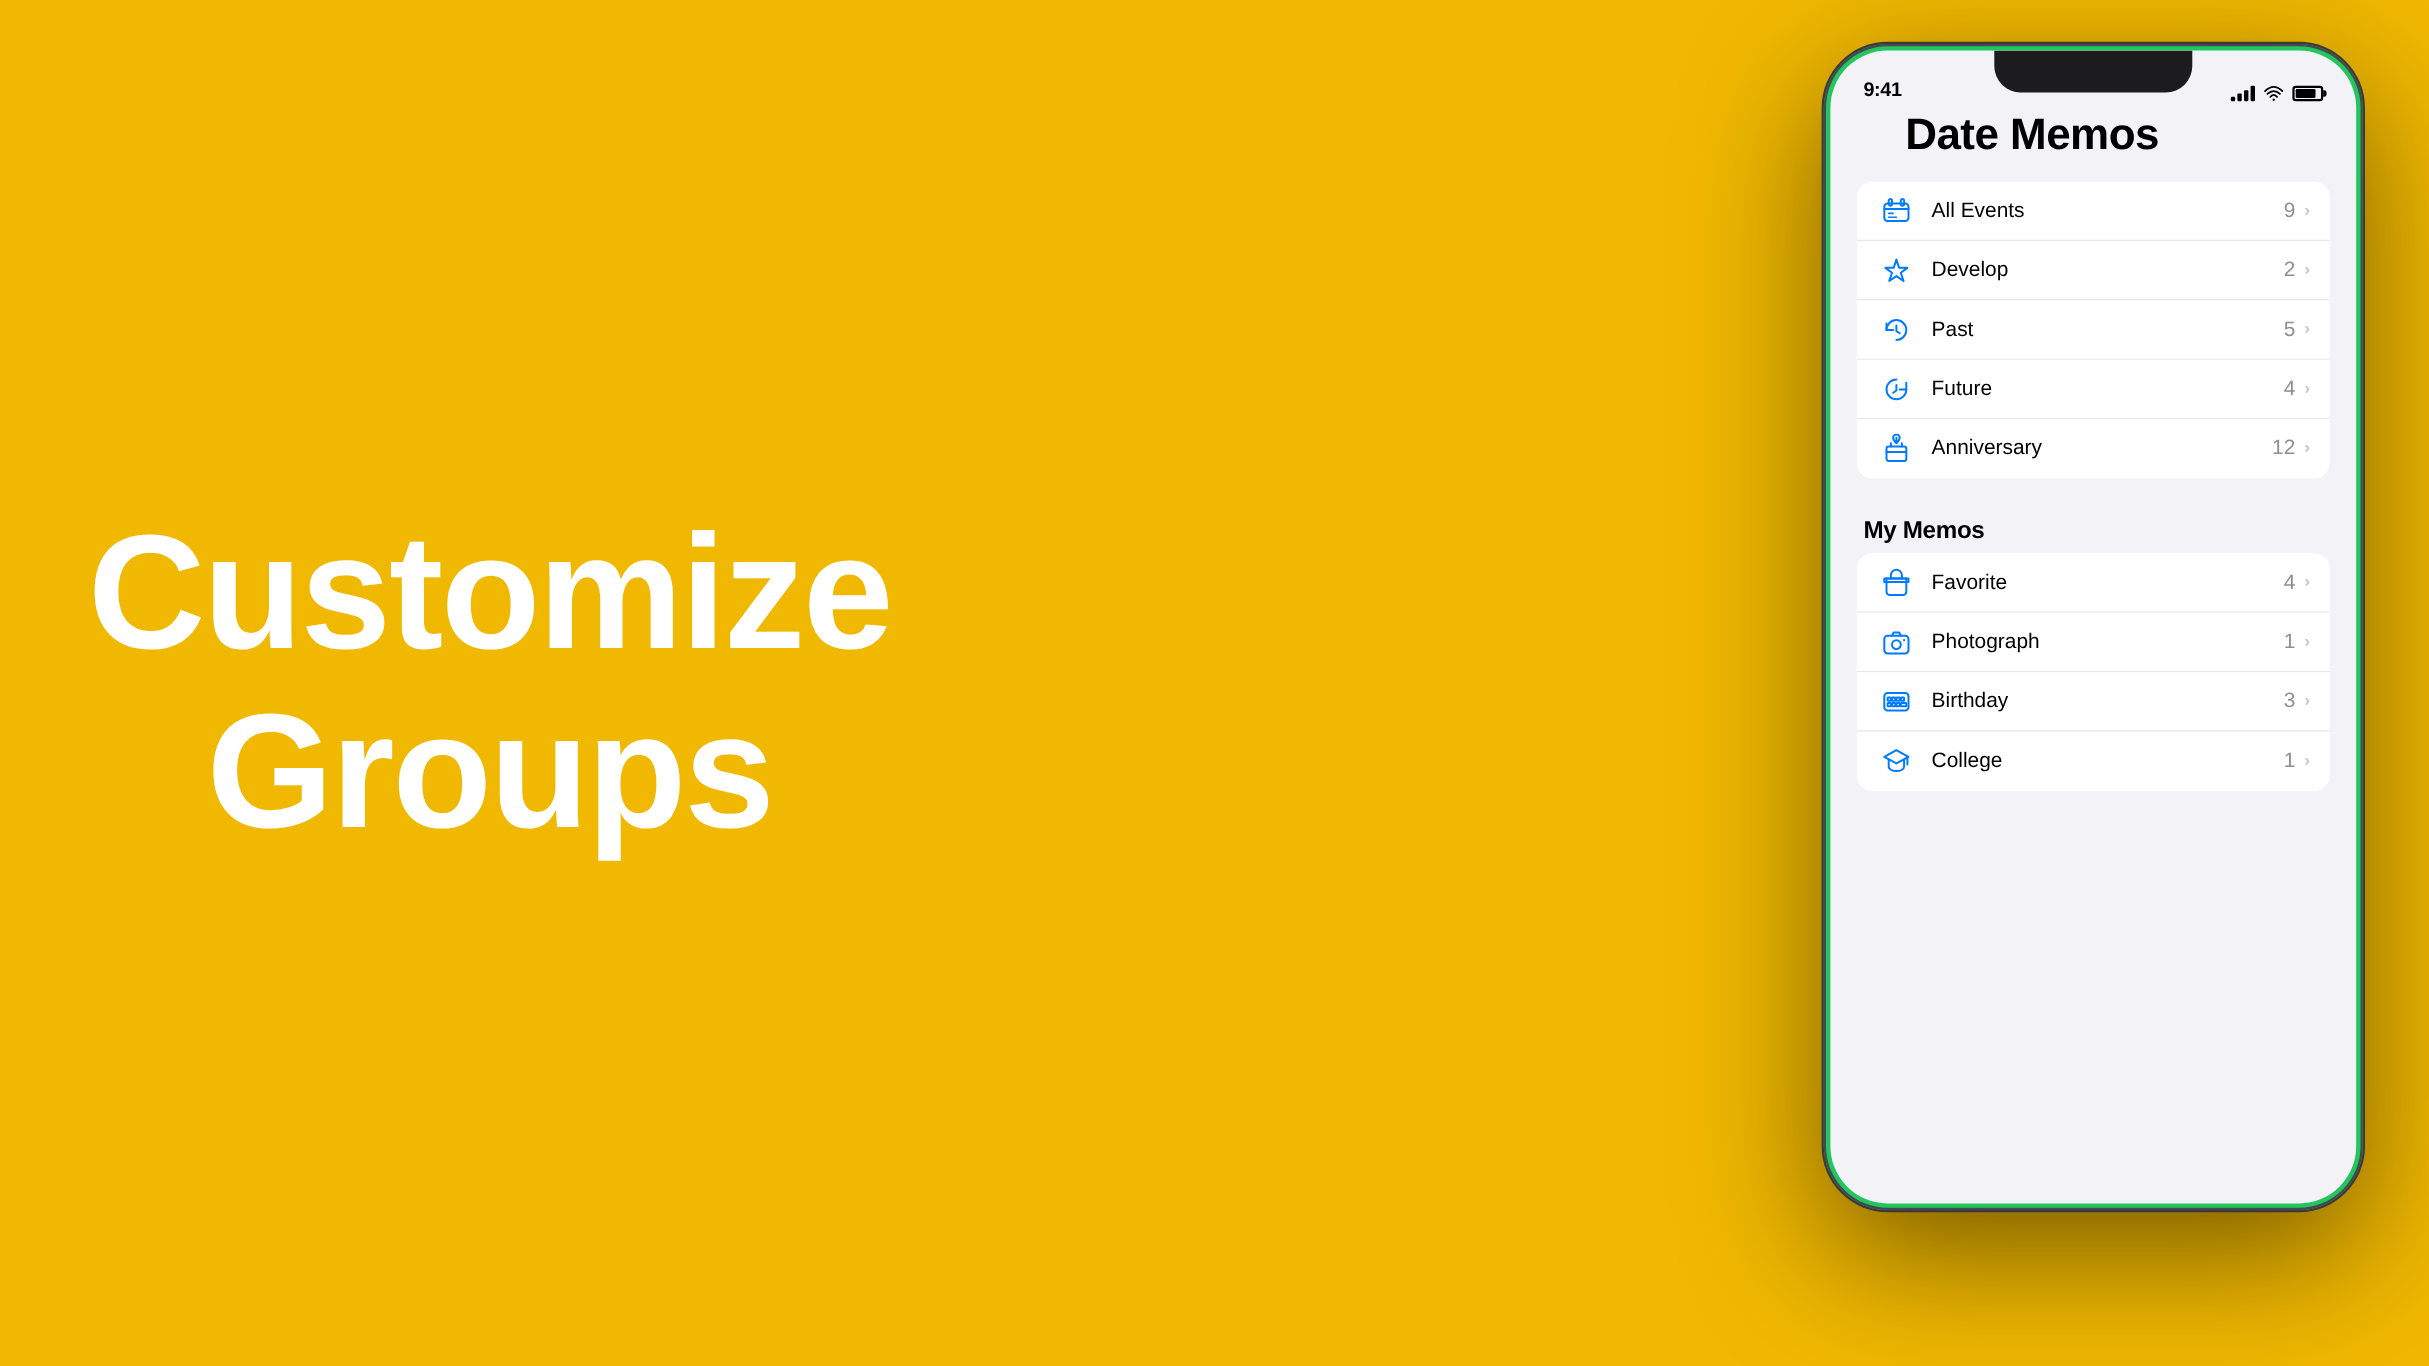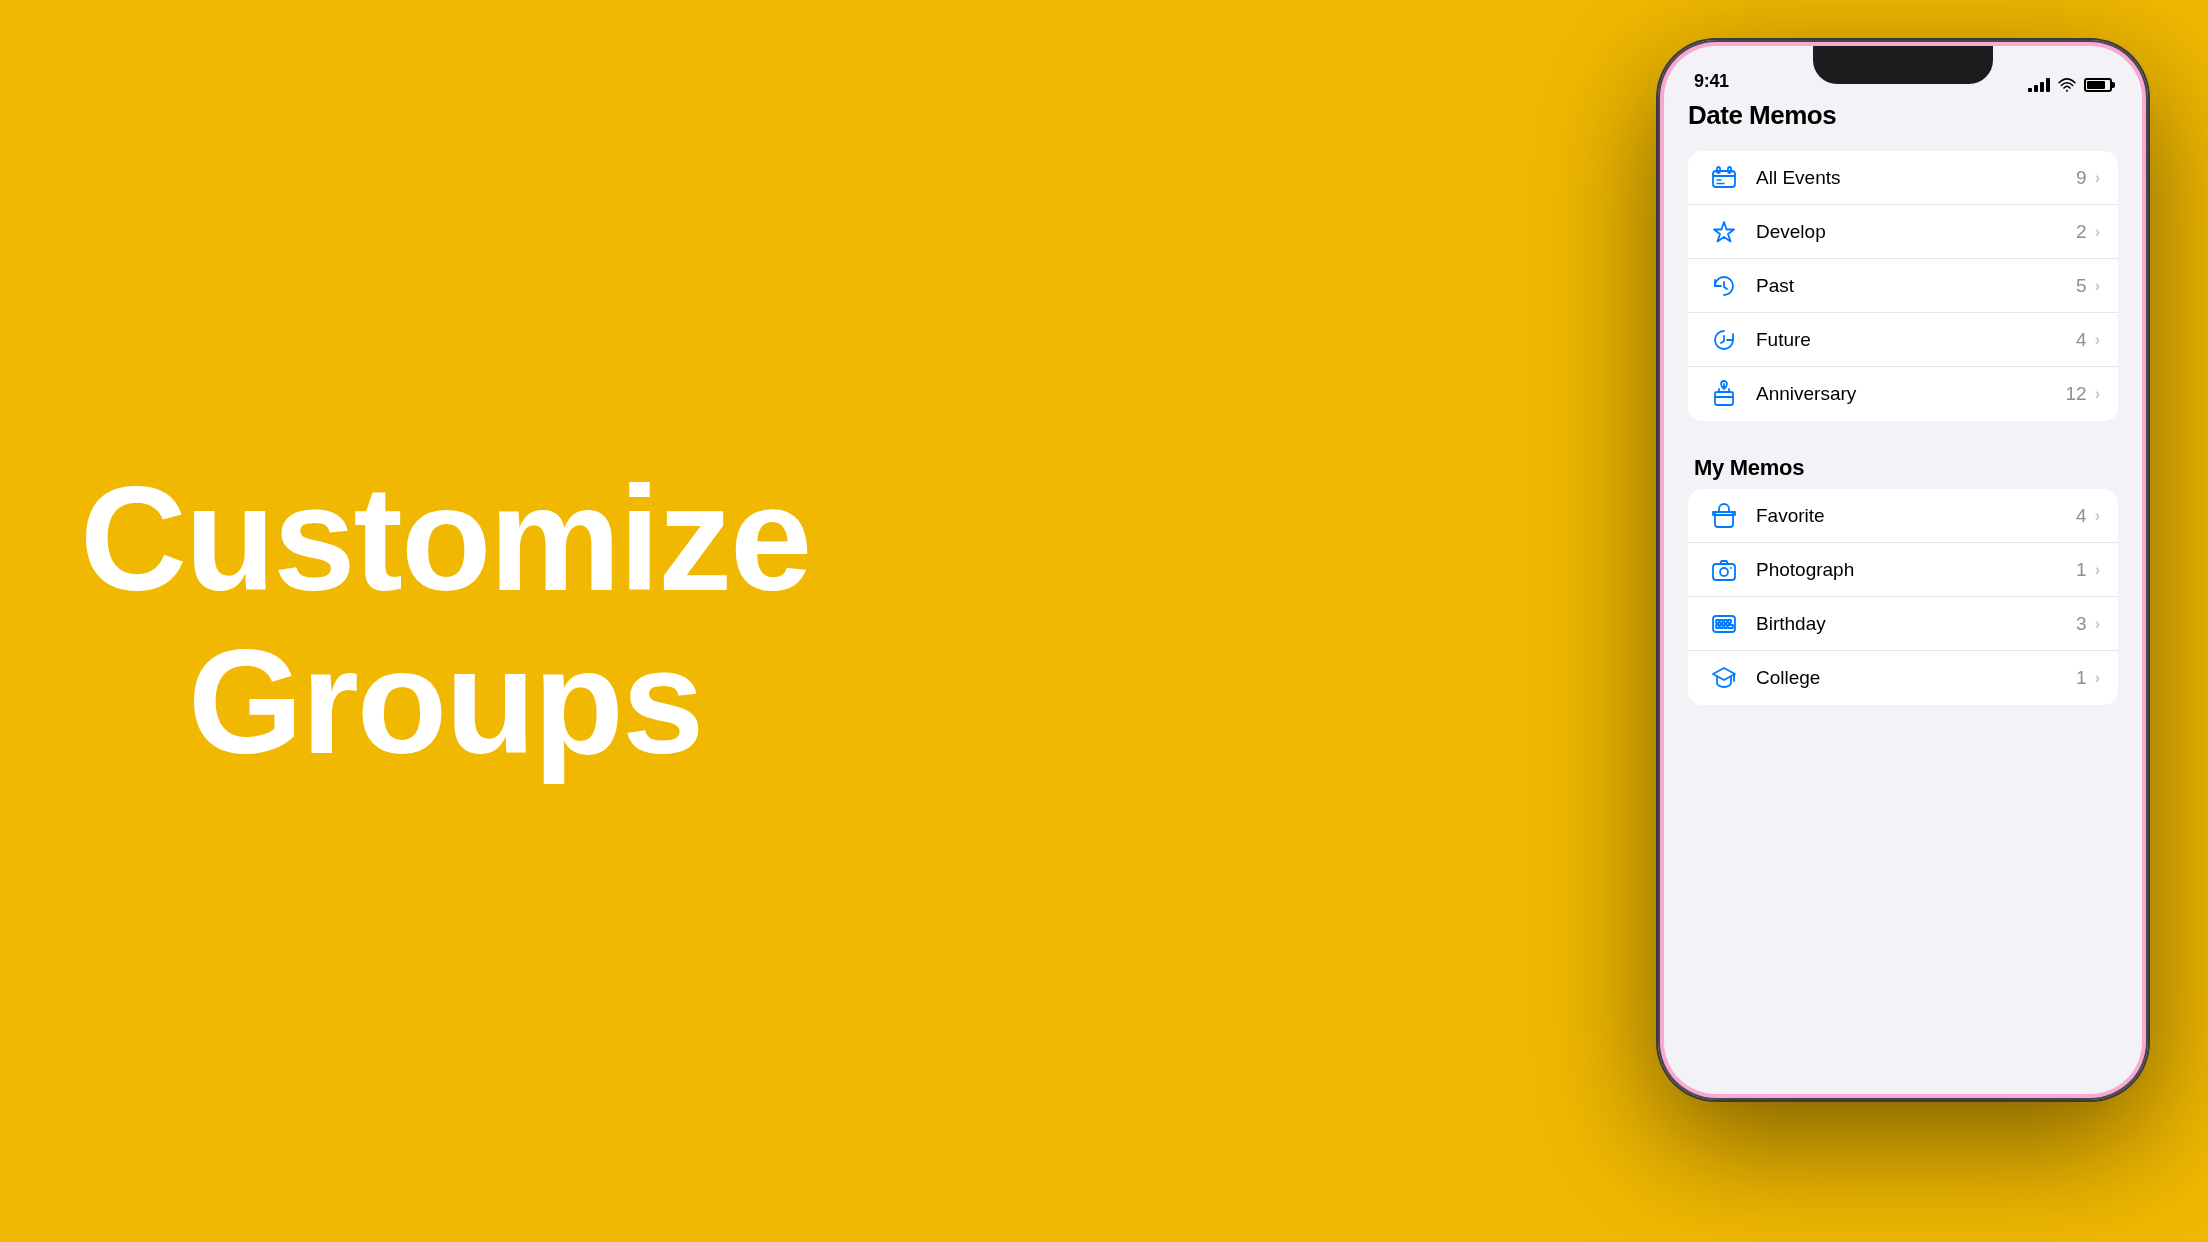--- a/index.html
+++ b/index.html
@@ -40,21 +40,21 @@
       position: absolute;
       right: 60px;
       top: 40px;
       width: 490px;
       height: 1160px;
     }
 
     .phone-outer {
       width: 490px;
       height: 1060px;
-      background: #f9a8d4;
+      background: #22c55e;
       border-radius: 58px;
       position: relative;
       box-shadow:
         0 0 0 2px #3a3a3c,
         0 40px 120px rgba(0,0,0,0.5),
         inset 0 0 0 2px #48484a;
       overflow: hidden;
     }
 
     
@@ -198,25 +198,26 @@
       align-items: center;
       justify-content: center;
     }
 
     .folder-add-svg {
       width: 32px;
       height: 26px;
     }
 
     .page-title {
-      font-size: 26px;
+      font-size: 40px;
       font-weight: 700;
       color: #000;
       margin-bottom: 20px;
       letter-spacing: -0.5px;
+      margin-left: 44px;
     }
 
     
     .list-section {
       background: #ffffff;
       border-radius: 14px;
       margin-bottom: 12px;
       overflow: hidden;
     }
 

